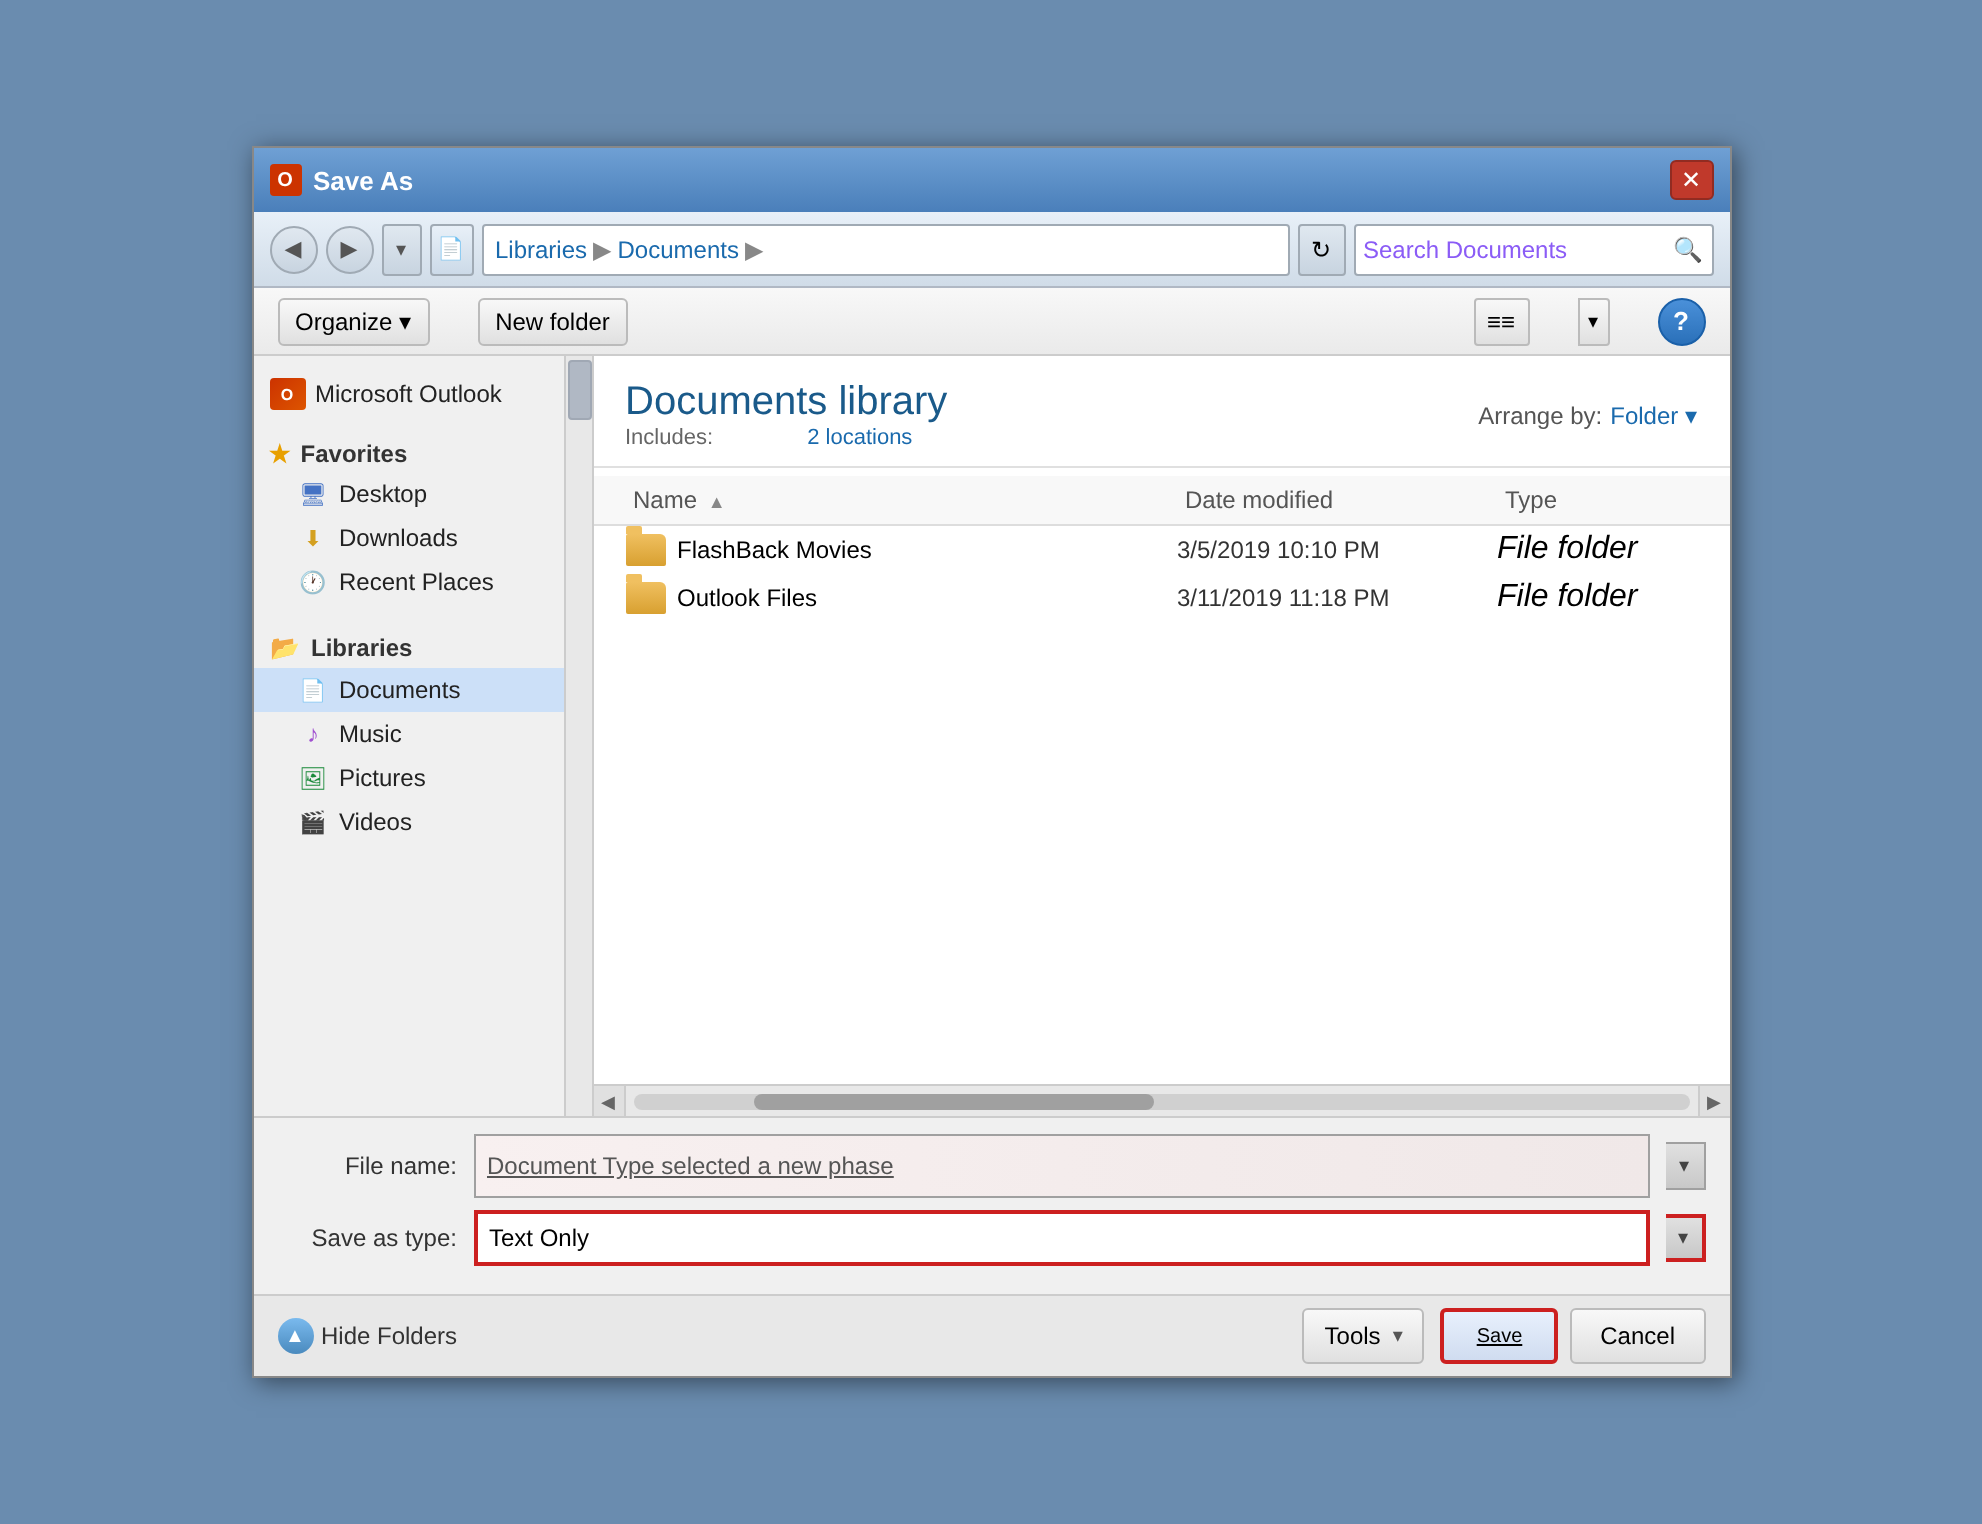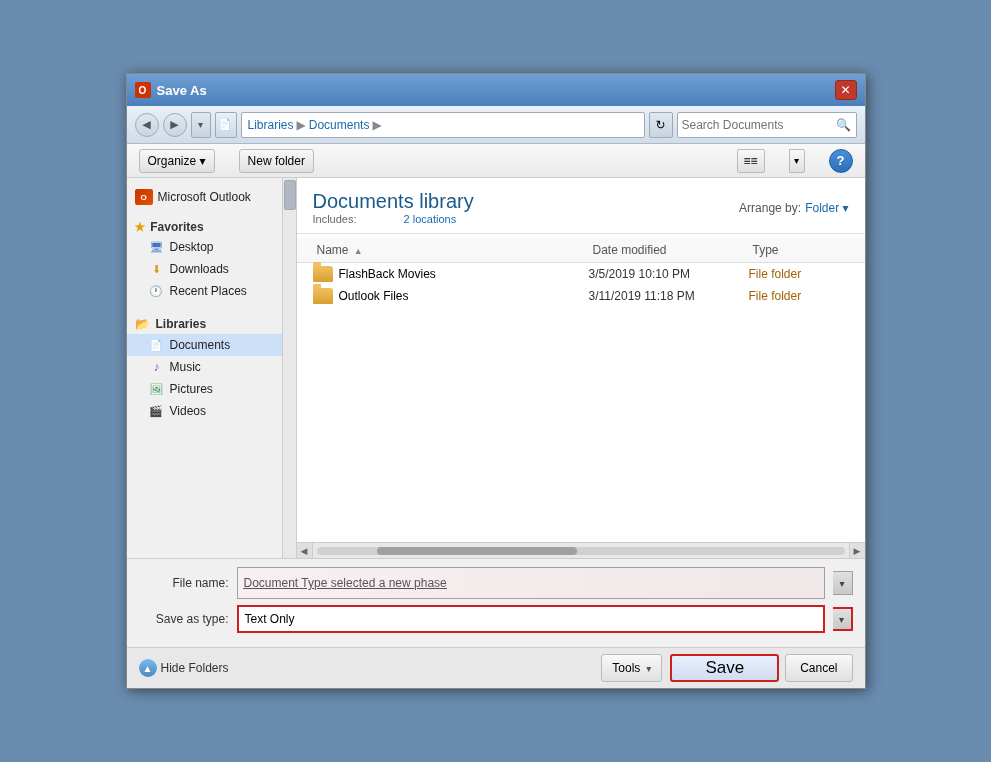--- a/index.html
+++ b/index.html
@@ -309,21 +309,21 @@
       content: '';
       position: absolute;
       top: -4px;
       left: 0;
       width: 8px;
       height: 4px;
       background: #f0c060;
       border-radius: 1px 1px 0 0;
     }
     .file-date { font-size: 12px; color: #333; }
-    .file-type { font-size: 12px; color: #a16207; }
+    .file-type { font-size: 16px; color: #000000; font-style: italic; }
     .scrollbar-h {
       height: 16px;
       background: #e8e8e8;
       border-top: 1px solid #ccc;
       display: flex;
       align-items: center;
     }
     .scrollbar-h-track {
       flex: 1;
       height: 8px;
@@ -439,30 +439,31 @@
       border: 1px solid #bbb;
       border-radius: 3px;
       cursor: pointer;
       font-size: 12px;
       display: flex;
       align-items: center;
       gap: 4px;
     }
     .save-btn {
       height: 28px;
-      padding: 0 33px;
+      padding: 0 16px;
       background: linear-gradient(to bottom, #e8f0fc, #d0dcf0);
       border: 2px solid #cc2020;
       border-radius: 3px;
       cursor: pointer;
-      font-size: 17px;
+      font-size: 10px;
       font-weight: 500;
       display: flex;
       align-items: center;
       margin-left: 8px;
+      text-decoration: underline;
     }
     .cancel-btn {
       height: 28px;
       padding: 0 14px;
       background: linear-gradient(to bottom, #f8f8f8, #e0e0e0);
       border: 1px solid #bbb;
       border-radius: 3px;
       cursor: pointer;
       font-size: 12px;
       display: flex;
@@ -490,21 +491,21 @@
     <div class="nav-btn" style="width:20px; height:26px; border-radius:2px; font-size:10px;">▾</div>
     <div style="width:22px;height:26px;background:linear-gradient(to bottom,#e8f0f8,#ccdae8);border:1px solid #a0aab4;border-radius:2px;display:flex;align-items:center;justify-content:center;font-size:11px;cursor:pointer;">📄</div>
     <div class="breadcrumb-bar">
       <span class="breadcrumb-link">Libraries</span>
       <span class="breadcrumb-sep">▶</span>
       <span class="breadcrumb-link">Documents</span>
       <span class="breadcrumb-sep">▶</span>
     </div>
     <div style="width:24px;height:26px;background:linear-gradient(to bottom,#e0e8f0,#c8d4e0);border:1px solid #a0aab4;border-radius:2px;display:flex;align-items:center;justify-content:center;cursor:pointer;font-size:12px;">↻</div>
     <div class="search-bar">
-      <span style="color:#737373;font-size:12px;">Search Documents</span>
+      <span style="color:#8b5cf6;font-size:12px;">Search Documents</span>
       <span style="margin-left:auto;color:#888;">🔍</span>
     </div>
   </div>
 
   <div class="action-bar">
     <div class="action-btn">
       <span>Organize ▾</span>
     </div>
     <div class="action-btn">
       <span>New folder</span>

